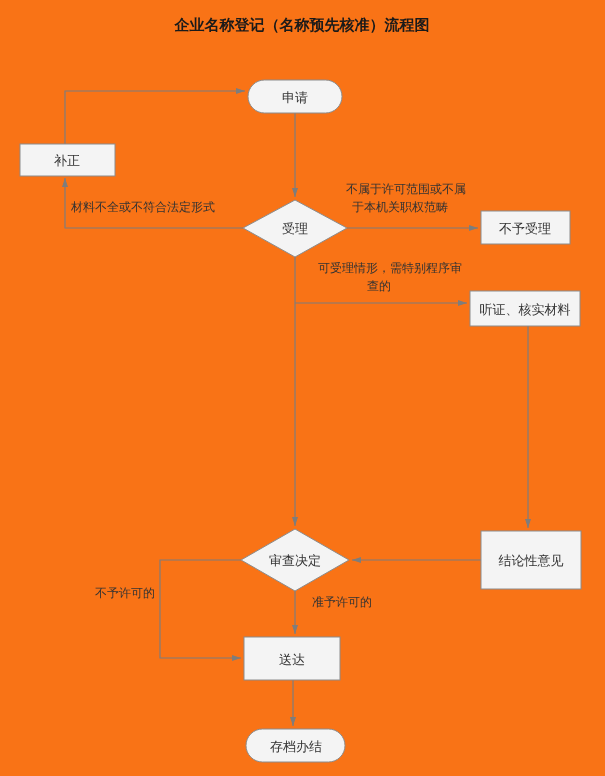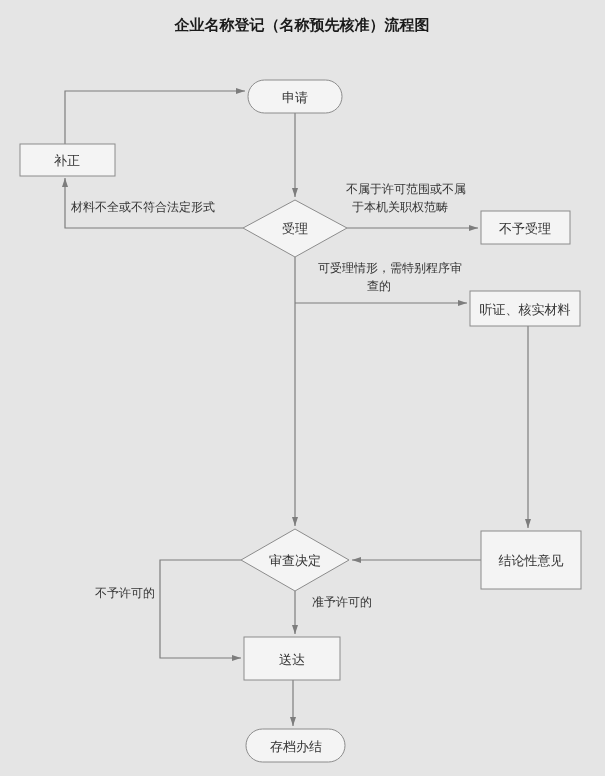--- a/index.html
+++ b/index.html
@@ -4,21 +4,21 @@
 <style>
   html, body {
     margin: 0;
     padding: 0;
     background: #ffffff;
   }
   .canvas {
     width: 605px;
     height: 776px;
     margin: 0 auto;
-    background: #e5e5e5;
+    background: #f97316;
     position: relative;
     font-family: "DejaVu Sans", "Liberation Sans", sans-serif;
   }
   svg { display: block; }
   .node-shape {
     fill: #f4f4f4;
     stroke: #8c8c8c;
     stroke-width: 1;
   }
   .edge {

